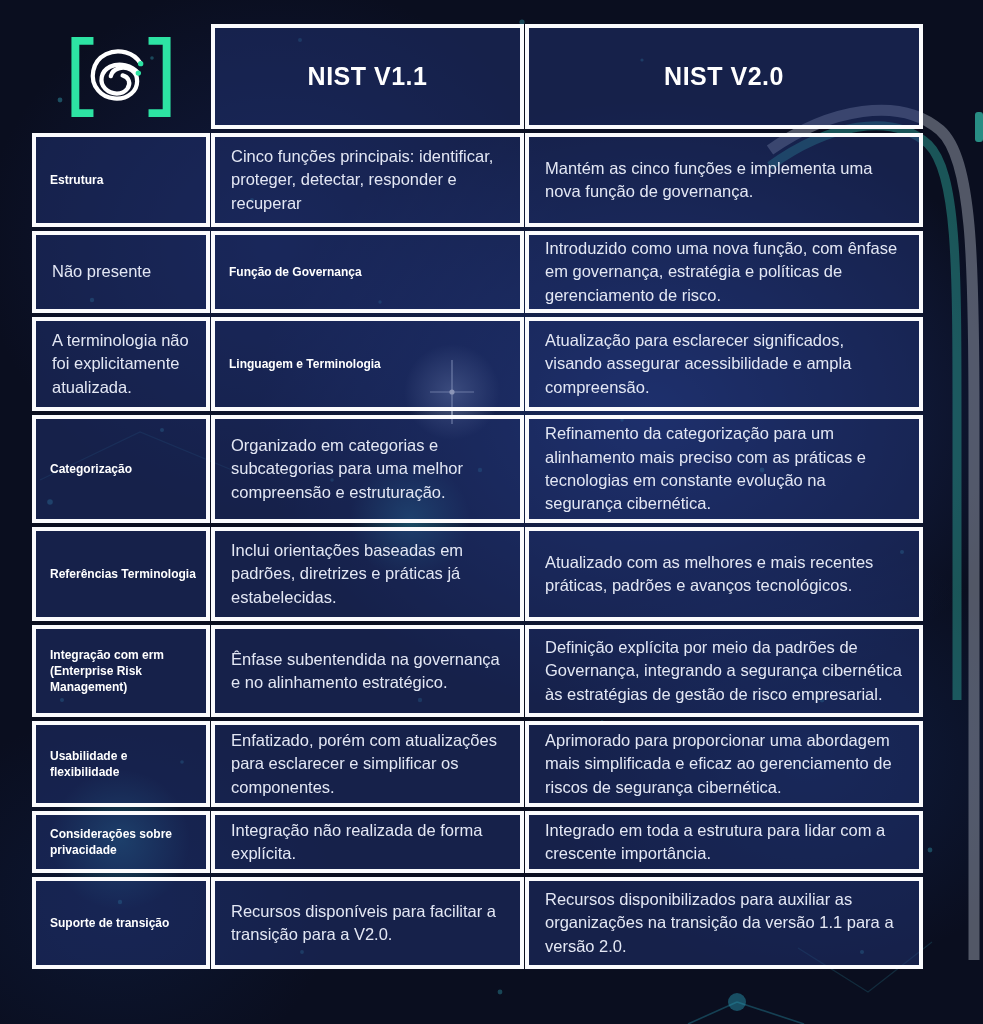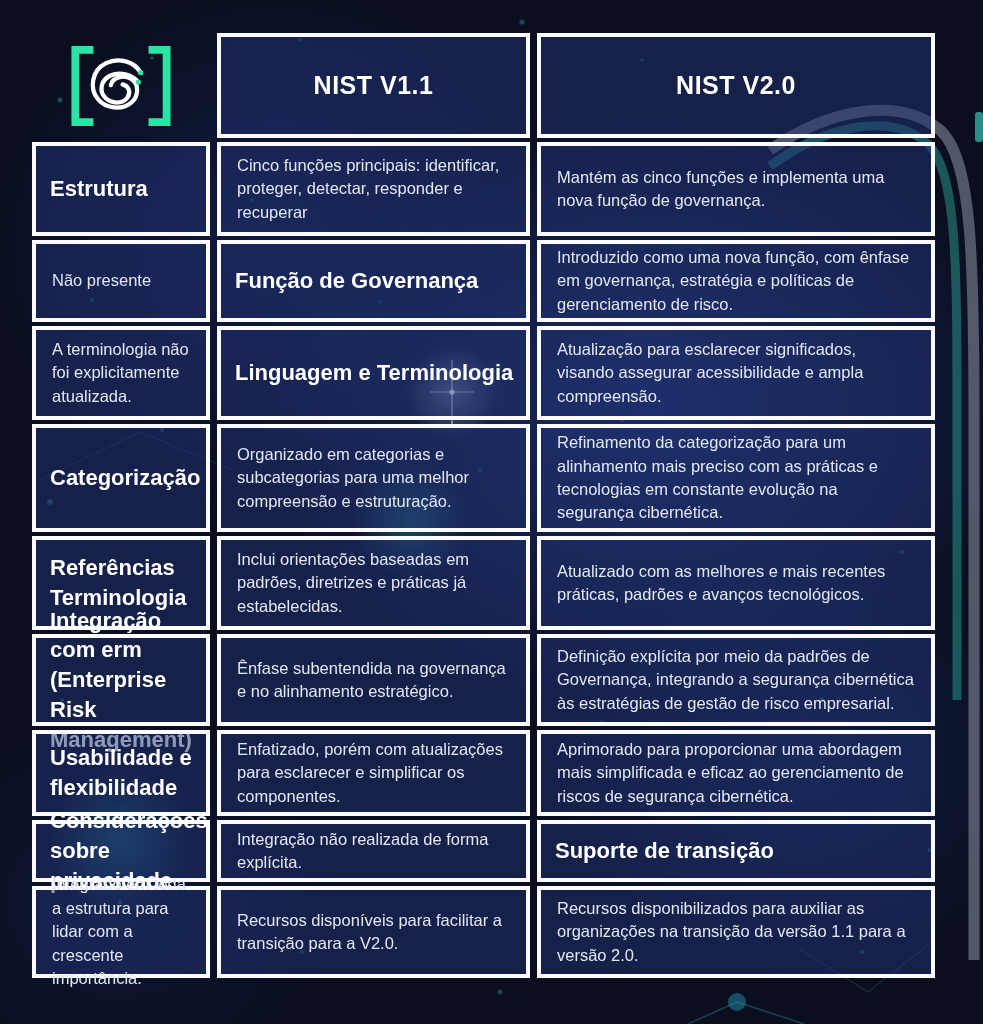--- a/index.html
+++ b/index.html
@@ -8,41 +8,41 @@
     font-family:"Liberation Sans","DejaVu Sans",sans-serif;
     background:
       radial-gradient(560px 440px at 66% 40%, rgba(42,74,168,0.50), transparent 70%),
       radial-gradient(420px 380px at 28% 24%, rgba(28,48,118,0.38), transparent 70%),
       radial-gradient(360px 300px at 82% 74%, rgba(26,60,130,0.32), transparent 72%),
       radial-gradient(300px 260px at 12% 88%, rgba(20,50,110,0.25), transparent 72%),
       #0a0e1f;
   }
   .bg{position:absolute;inset:0;}
   .tbl{
-    position:absolute;left:32px;top:33px;
+    position:absolute;left:32px;top:24px;
     display:grid;
     grid-template-columns:178px 313px 398px;
     grid-template-rows:105px 94px 82px 94px 108px 94px 92px 86px 62px 92px;
-    gap:4px 7px;
+    gap:4px 1px;
   }
   .cell{
     box-sizing:border-box;
     border:4px solid #fbfbfd;
     background:rgba(33,52,118,0.50);
     display:flex;align-items:center;
     color:#e3e7f4;
     font-size:16.5px;line-height:1.42;
     padding:10px 16px;
   }
   .cell.header{
     justify-content:center;text-align:center;
     color:#ffffff;font-weight:700;font-size:25px;letter-spacing:0.5px;
   }
   .cell.label{
-    color:#ffffff;font-weight:700;font-size:22px;line-height:1.35;
+    color:#ffffff;font-weight:700;font-size:12px;line-height:1.35;
     padding:8px 10px 8px 14px;
   }
   .logo-cell{
     border:none;background:transparent;
     justify-content:center;padding:0;
   }
 </style>
 </head>
 <body>
 
@@ -149,20 +149,20 @@
     <div class="cell label">Integração com erm (Enterprise Risk Management)</div>
     <div class="cell">Ênfase subentendida na governança e no alinhamento estratégico.</div>
     <div class="cell">Definição explícita por meio da padrões de Governança, integrando a segurança cibernética às estratégias de gestão de risco empresarial.</div>
 
     <div class="cell label">Usabilidade e flexibilidade</div>
     <div class="cell">Enfatizado, porém com atualizações para esclarecer e simplificar os componentes.</div>
     <div class="cell">Aprimorado para proporcionar uma abordagem mais simplificada e eficaz ao gerenciamento de riscos de segurança cibernética.</div>
 
     <div class="cell label">Considerações sobre privacidade</div>
     <div class="cell">Integração não realizada de forma explícita.</div>
+    <div class="cell">Integrado em toda a estrutura para lidar com a crescente importância.</div>
+
     <div class="cell label">Suporte de transição</div>
-
-    <div class="cell">Integrado em toda a estrutura para lidar com a crescente importância.</div>
     <div class="cell">Recursos disponíveis para facilitar a transição para a V2.0.</div>
     <div class="cell">Recursos disponibilizados para auxiliar as organizações na transição da versão 1.1 para a versão 2.0.</div>
 
   </div>
 </div>
 
 </body></html>

